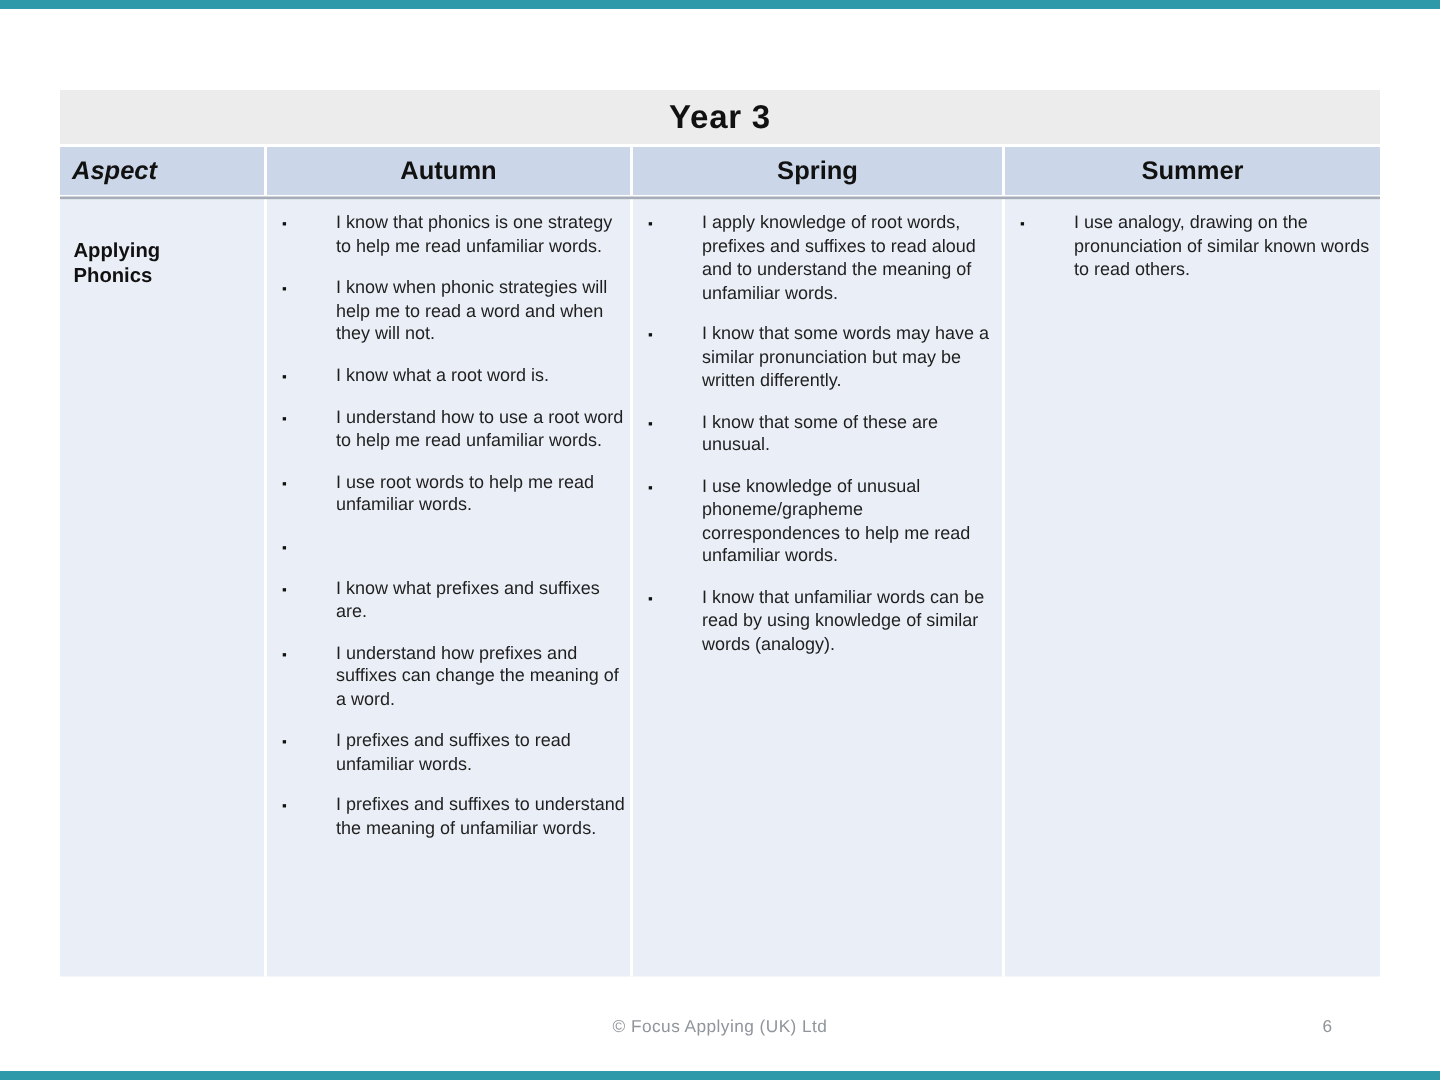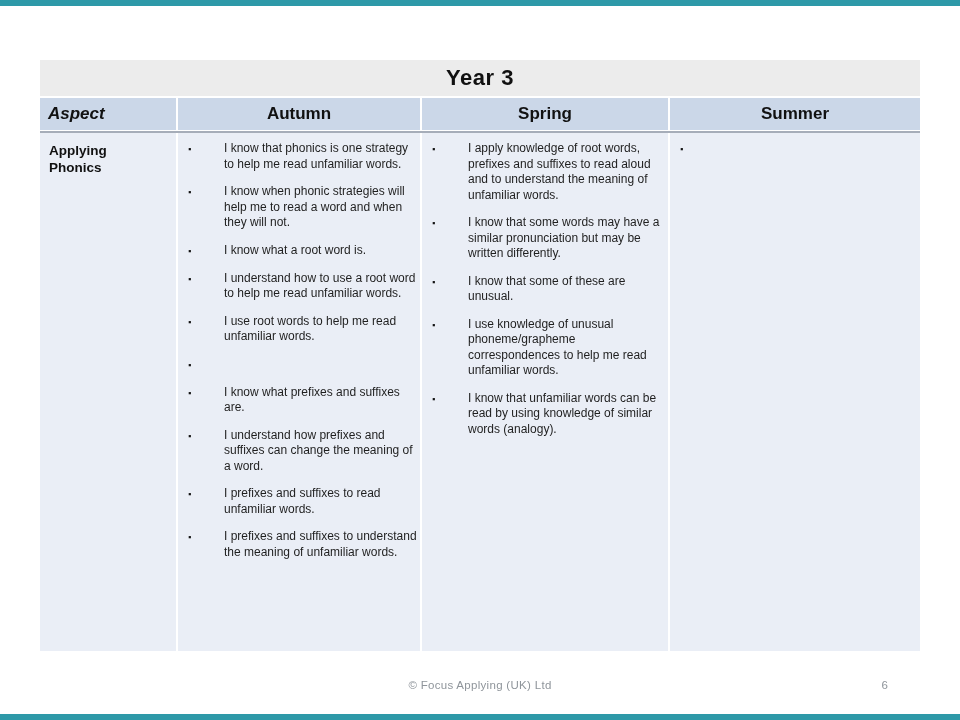--- a/index.html
+++ b/index.html
@@ -55,21 +55,21 @@
     border-top: 2px solid #A6ADB9;
   }
   .body-cell {
     box-sizing: border-box;
     background: var(--body-cell, #EAEEF6);
     border-right: 2px solid #ffffff;
     padding-top: 8px;
     overflow: hidden;
   }
   .body-cell:last-child { border-right: none; }
-  .aspect-cell { padding-left: 9px; padding-top: 9px; }
+  .aspect-cell { padding-left: 9px; padding-top: 25px; }
   .aspect-label {
     display: inline-block;
     max-width: 92px;
     font-size: 13.5px; font-weight: bold; color: #111;
     line-height: 17px;
   }
   .bullet-item {
     display: flex;
     margin-bottom: 12px;
     padding-left: 10px;
@@ -180,20 +180,21 @@
           <span class="bullet-text">I use knowledge of unusual phoneme/grapheme correspondences to help me read unfamiliar words.</span>
         </div>
         <div class="bullet-item">
           <span class="bullet-marker">▪</span>
           <span class="bullet-text">I know that unfamiliar words can be read by using knowledge of similar words (analogy).</span>
         </div>
       </div>
     <div class="body-cell col-3">
         <div class="bullet-item">
           <span class="bullet-marker">▪</span>
+          <span class="bullet-text">I use analogy, drawing on the pronunciation of similar known words to read others.</span>
         </div>
       </div>
   </div>
 
 </div>
 
 <div class="footer">© Focus Applying (UK) Ltd</div>
 <div class="page-number">6</div>
 
 <div class="accent-bar bottom"></div>

